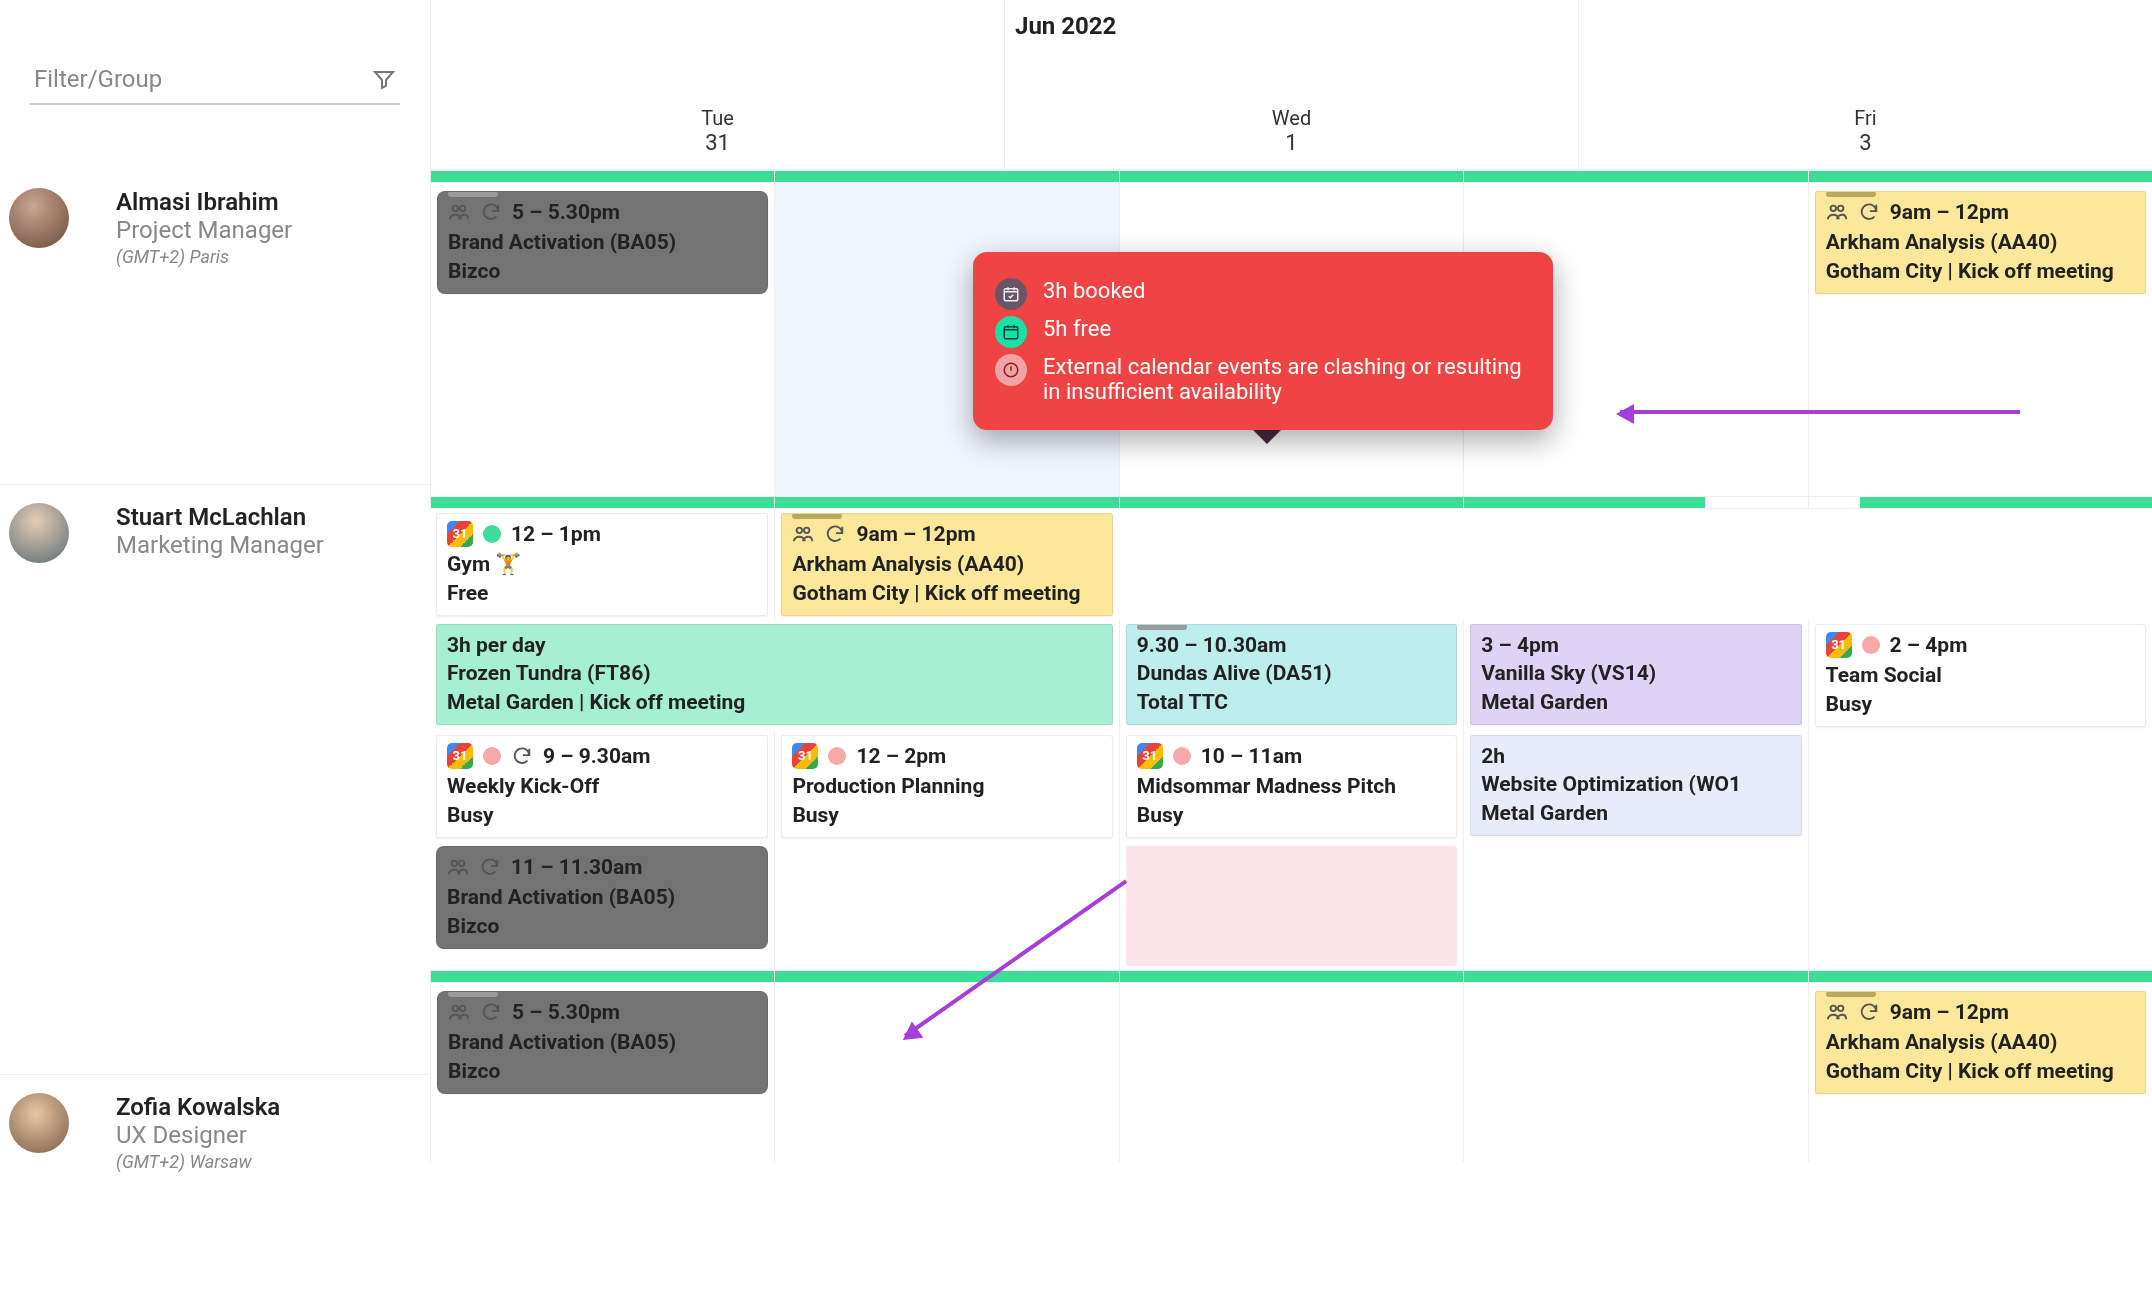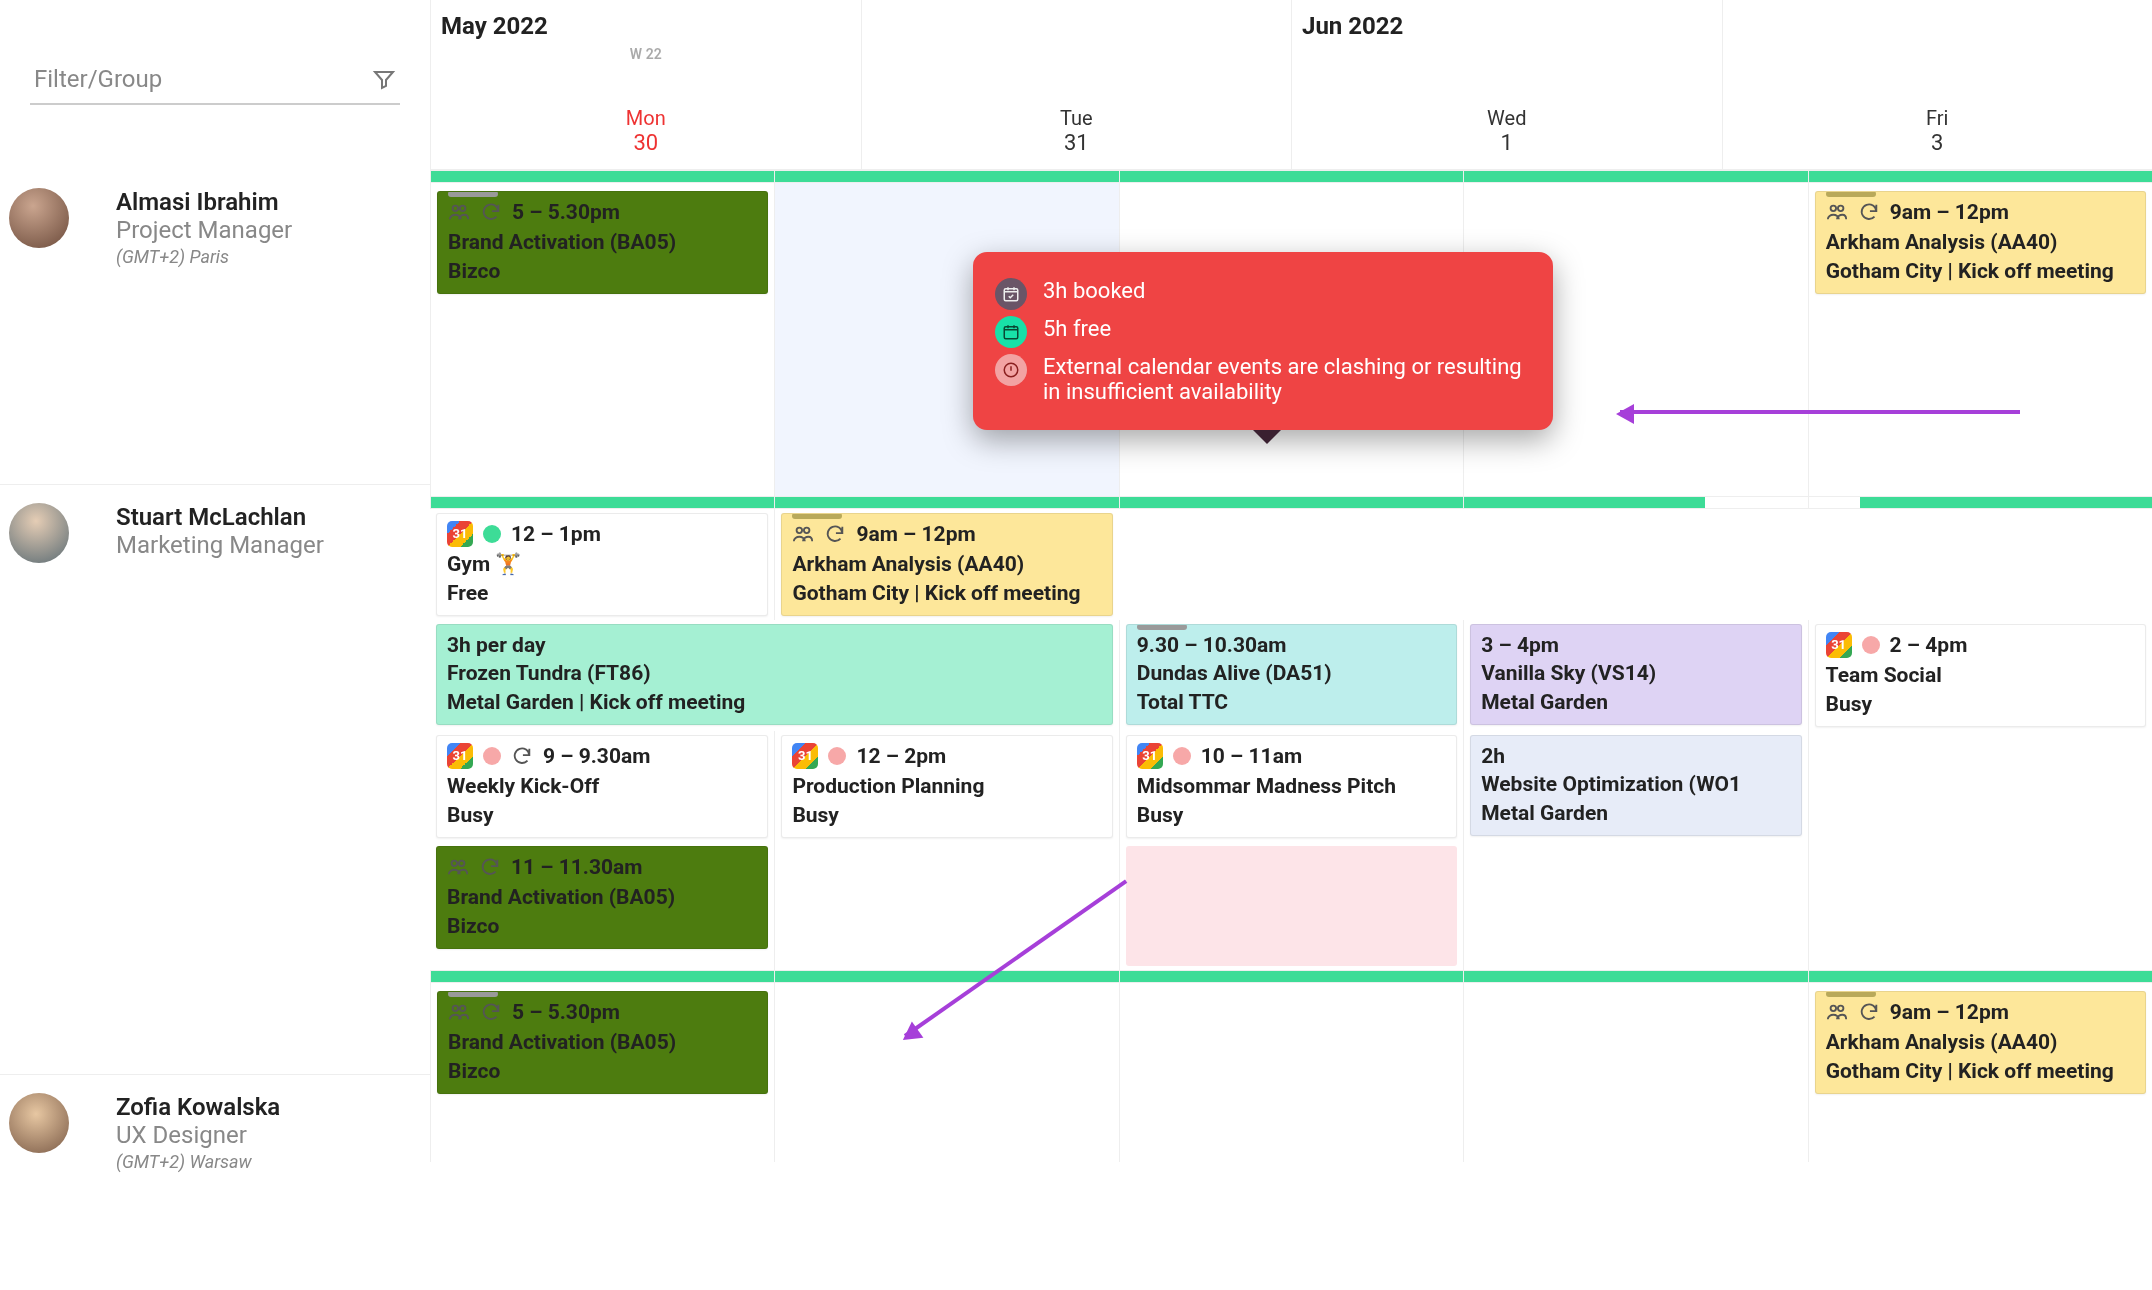--- a/index.html
+++ b/index.html
@@ -107,21 +107,21 @@
     position: relative;
   }
   .evt .line { display: block; font-weight: 600; }
   .evt .bold { font-weight: 700; }
   .evt .hdr {
     display: flex; align-items: center; gap: 10px;
     font-weight: 700;
     margin-bottom: 2px;
   }
 
-  .evt.lilac { background: #4d7c0f; }
+  .evt.lilac { background: #737373; border-radius: 8px; }
   .evt.yellow { background: #fde79a; }
   .evt.pink   { background: #f8b6b6; }
   .evt.mint   { background: #a5f0d3; }
   .evt.teal   { background: #bdeeec; }
   .evt.lav    { background: #ded3f4; }
   .evt.blue   { background: #e7ecf8; }
   .evt.white  { background: #fff; }
   .evt.empty-pink { background: #fde4e8; min-height: 120px; border: none; box-shadow: none; }
 
   
@@ -250,26 +250,20 @@
         <div class="person-role">UX Designer</div>
         <div class="person-tz">(GMT+2) Warsaw</div>
       </div>
     </div>
   </div>
 
   <div class="grid-area">
 
     <div class="cal-header">
       <div class="day-col-h">
-        <div class="month-label">May 2022</div>
-        <div class="week-label">W 22</div>
-        <div class="dow today">Mon</div>
-        <div class="dom today">30</div>
-      </div>
-      <div class="day-col-h">
         <div class="month-label">&nbsp;</div>
         <div class="dow">Tue</div>
         <div class="dom">31</div>
       </div>
       <div class="day-col-h">
         <div class="month-label">Jun 2022</div>
         <div class="dow">Wed</div>
         <div class="dom">1</div>
       </div>
       <div class="day-col-h">

